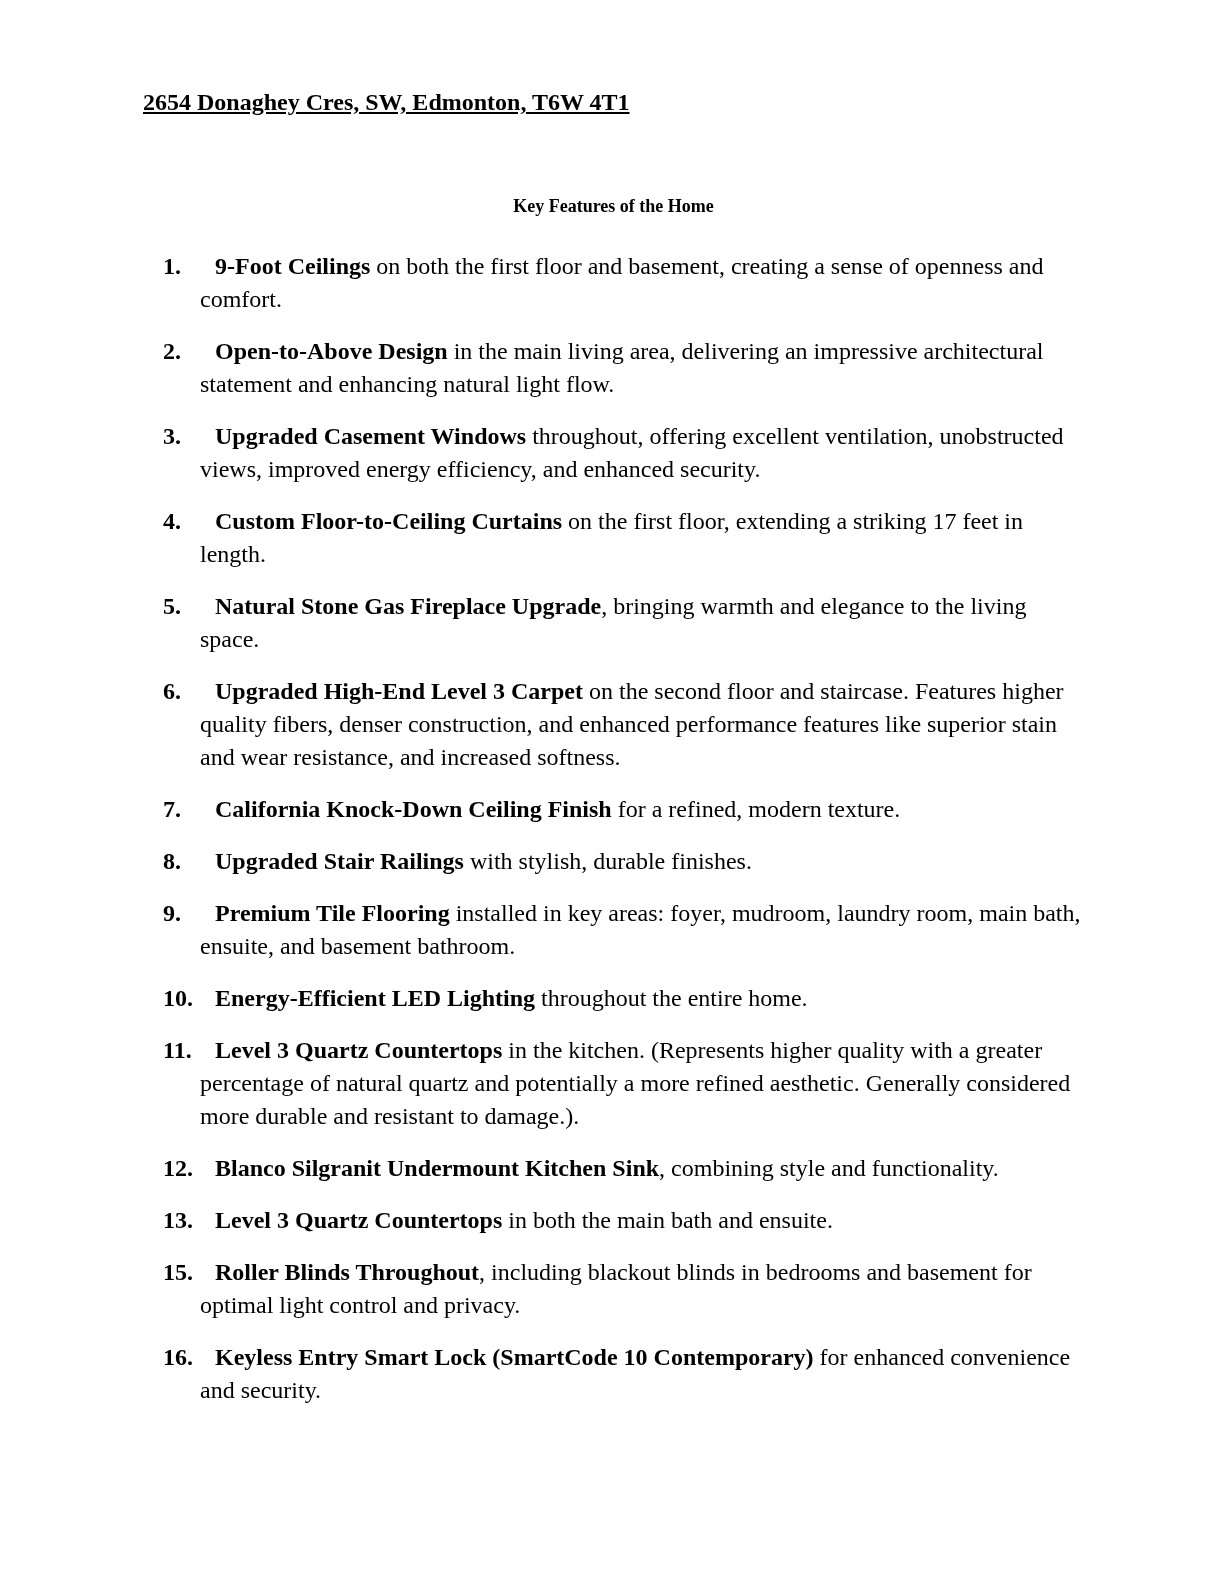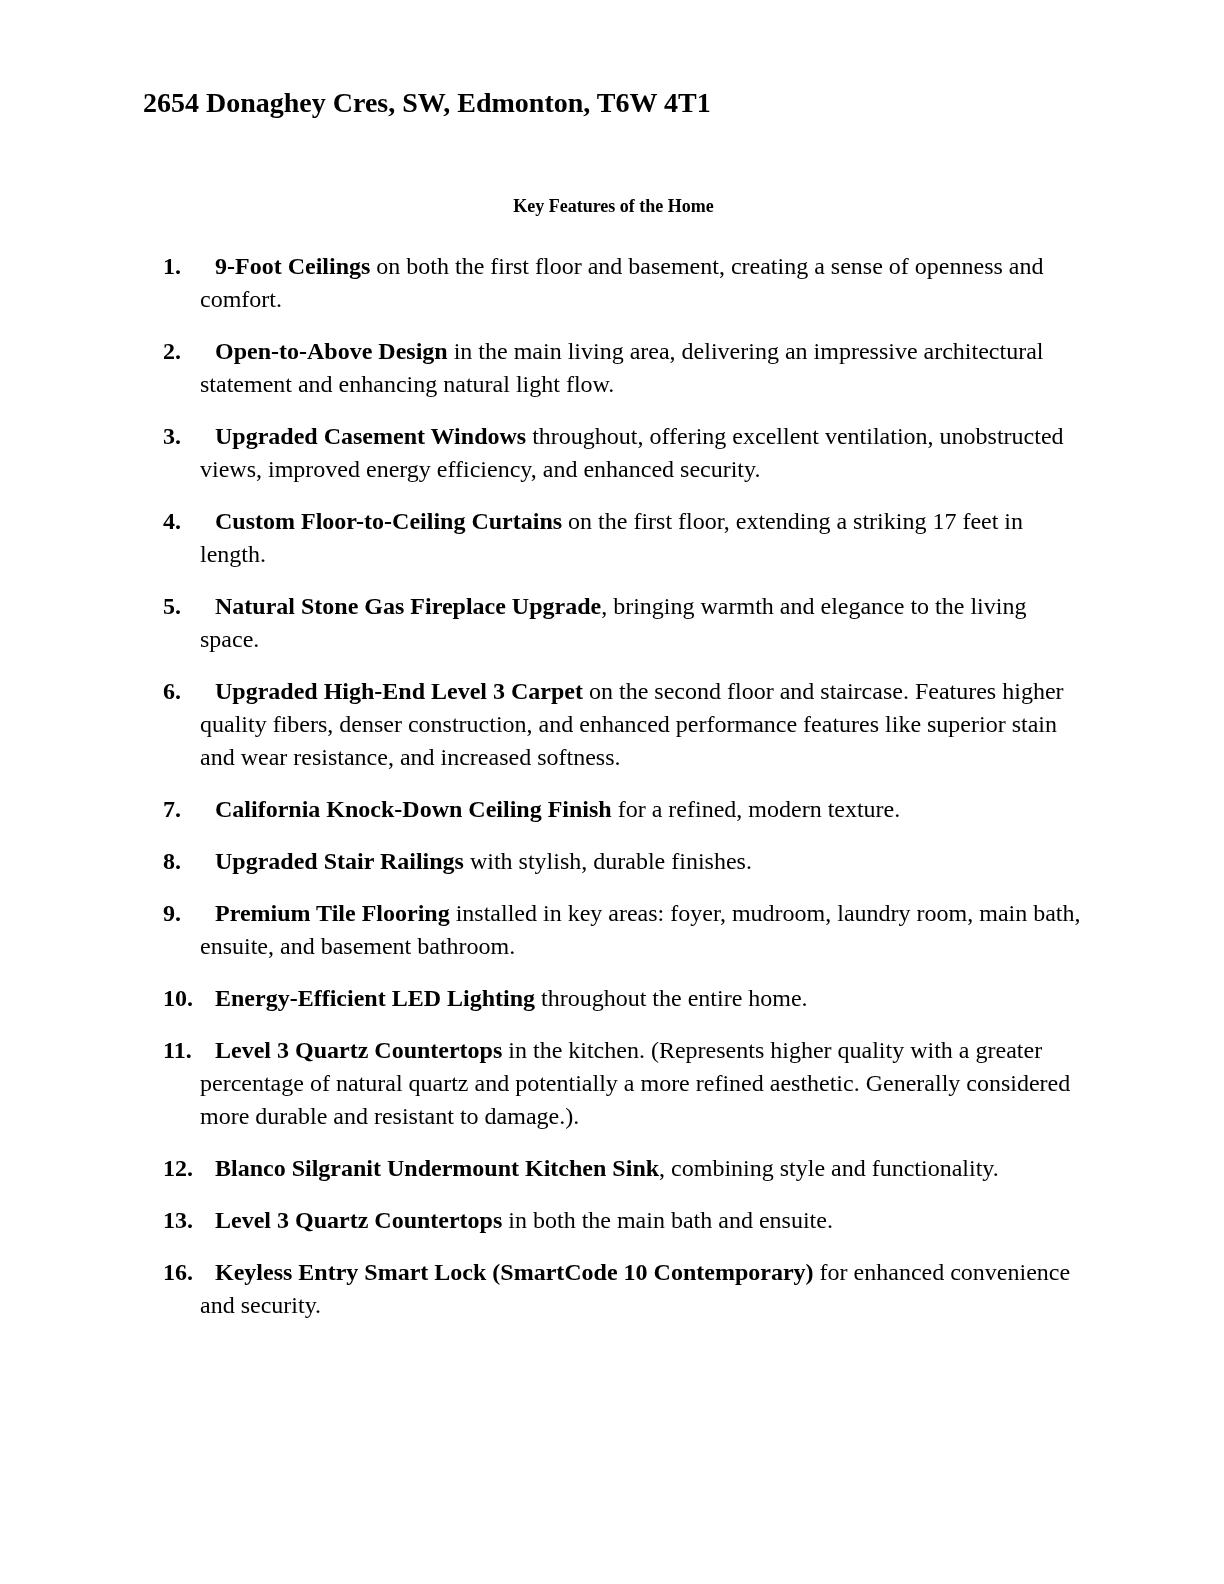--- a/index.html
+++ b/index.html
@@ -15,24 +15,25 @@
     overflow: hidden;
   }
   .page {
     box-sizing: border-box;
     width: 1224px;
     height: 1584px;
     padding: 86px 140px 60px 143px;
     background: #ffffff;
   }
   .address {
-    font-size: 28px;
+    font-size: 24px;
     line-height: 33px;
     font-weight: bold;
     margin: 0;
+    text-decoration: underline;
   }
   .doc-title {
     font-size: 18px;
     line-height: 33px;
     font-weight: bold;
     text-align: center;
     margin: 71px 0 0 0;
   }
   .feature-list {
     margin-top: 27px;
@@ -131,20 +132,24 @@
       <span class="num">12.</span>
       <p><span class="lead">Blanco Silgranit Undermount Kitchen Sink</span><span>, combining style and functionality.</span></p>
     </div>
 
     <div class="item">
       <span class="num">13.</span>
       <p><span class="lead">Level 3 Quartz Countertops</span><span> in both the main bath and ensuite.</span></p>
     </div>
 
 
+    <div class="item">
+      <span class="num">15.</span>
+      <p><span class="lead">Roller Blinds Throughout</span><span>, including blackout blinds in bedrooms and basement for optimal light control and privacy.</span></p>
+    </div>
 
     <div class="item">
       <span class="num">16.</span>
       <p><span class="lead">Keyless Entry Smart Lock (SmartCode 10 Contemporary)</span><span> for enhanced convenience and security.</span></p>
     </div>
 
   </div>
 </div>
 
 </body></html>

